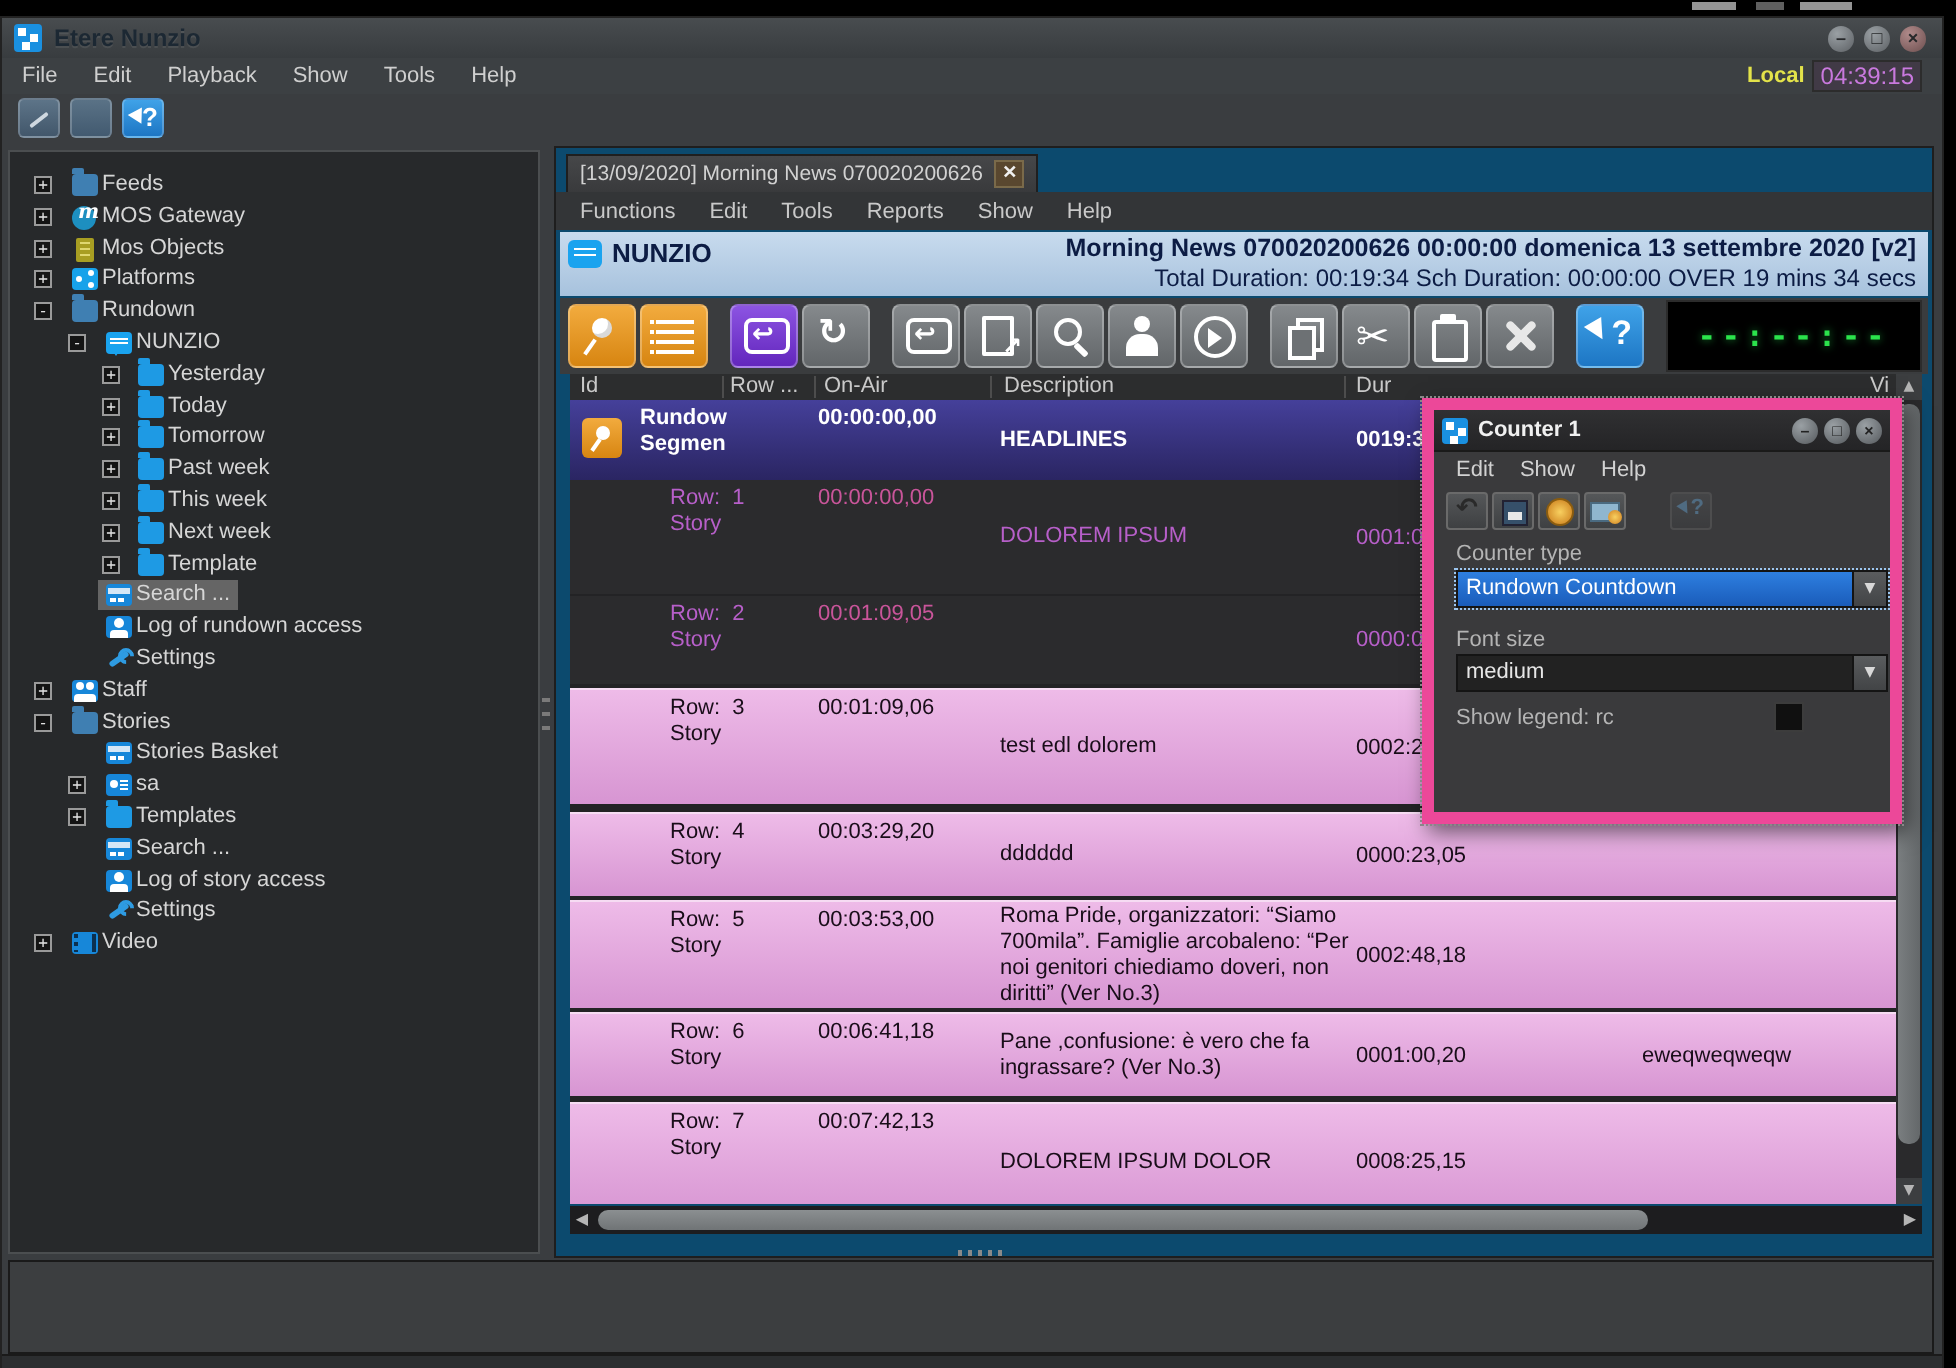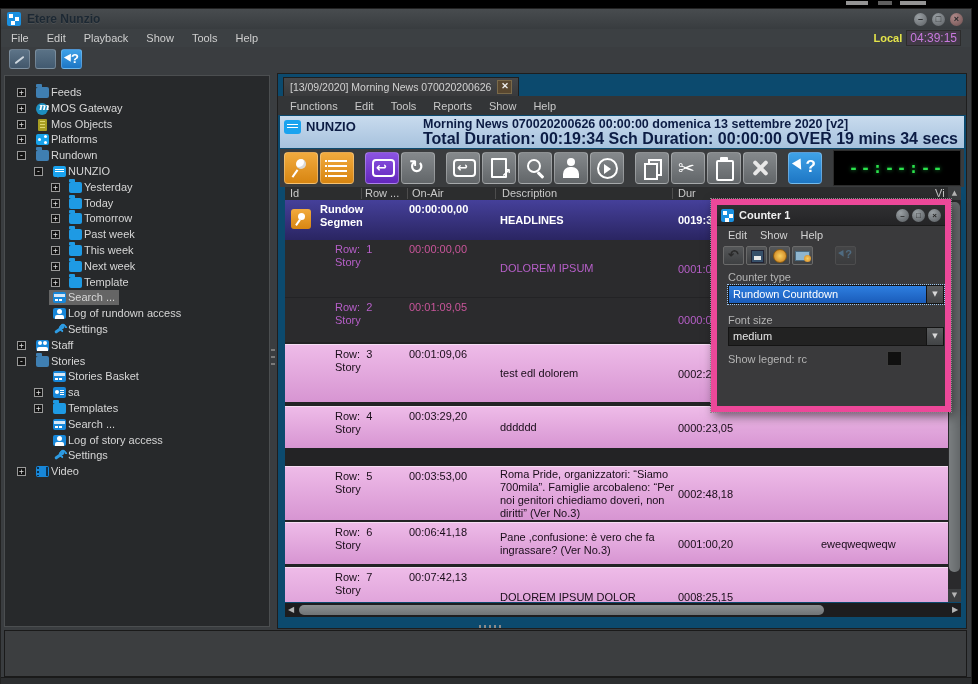--- a/index.html
+++ b/index.html
@@ -74,23 +74,23 @@
   .tabbar{position:absolute;left:0;top:2px;width:100%;height:19px}
   .tab{position:absolute;left:5px;top:1px;height:18px;background:linear-gradient(#464749,#393a3c);border:1px solid #1f1f1f;border-bottom:none;display:flex;align-items:center;gap:6px;padding:0 6px;font-size:10.5px;color:#d2d2d2}
   .tabclose{width:13px;height:12px;background:#59472f;border:1px solid #7a6a4a;color:#f0f0f0;font:bold 9px/11px "Liberation Sans",sans-serif;text-align:center}
   .docmenu{position:absolute;left:0;top:22px;width:100%;height:19px;display:flex;align-items:center;gap:17px;padding-left:12px;box-sizing:border-box;background:#333537}
   .docmenu span{font-size:11px;color:#c9c9c9}
   .blueheader{position:absolute;left:2px;top:42px;width:684px;height:32px;background:linear-gradient(#c8dbee,#a7c2dd);display:flex;align-items:flex-start}
   .bh-left{display:flex;align-items:center;gap:5px;padding:3px 0 0 4px}
   .bh-name{font-size:13px;font-weight:bold;color:#0c1c44}
   .bh-ico{width:17px;height:14px;background:#1aa3ef;border-radius:3px;position:relative}
   .bh-ico::before{content:'';position:absolute;left:3px;top:4px;width:11px;height:1.5px;background:#fff;box-shadow:0 3px 0 #fff}
-  .bh-right{margin-left:auto;text-align:left;padding:1px 6px 0 0}
+  .bh-right{margin-left:auto;text-align:right;padding:1px 6px 0 0}
   .bh-l1{font-size:12.5px;font-weight:bold;color:#0c1c44;line-height:15px}
-  .bh-l2{font-size:16px;font-weight:bold;color:#0c1c44;line-height:14px}
+  .bh-l2{font-size:12px;font-weight:normal;color:#0c1c44;line-height:14px}
   
   .doctoolbar{position:absolute;left:2px;top:75px;width:684px;height:38px;background:#3a3c3e;display:flex;align-items:center;padding-left:4px;box-sizing:border-box}
   .dbtn{width:34px;height:32px;border-radius:4px;border:1px solid rgba(255,255,255,.28);box-sizing:border-box;position:relative;margin-right:2px;flex:none}
   .dbtn.gap{margin-left:9px}
   .btn-orange{background:linear-gradient(#f2ab3e,#d78511)}
   .btn-purple{background:linear-gradient(#8c54e2,#6326bd)}
   .btn-gray{background:linear-gradient(#85898c,#626669)}
   .btn-blue{background:linear-gradient(#3fa2e8,#1d76c4)}
   .g-pin::before{content:'';position:absolute;left:11px;top:6px;width:10px;height:10px;border-radius:50%;background:#fff;box-shadow:inset -2px -2px 0 rgba(0,0,0,.15)}
   .g-pin::after{content:'';position:absolute;left:9px;top:16px;width:2px;height:9px;background:#fff;transform:rotate(35deg)}
@@ -487,21 +487,21 @@
 
         <div class="trow v-pink" style="height: 41px; margin-top: 4px;">
 
           <div class="clabel"><div>Row:  4</div><div>Story</div></div>
           <div class="conair">00:03:29,20</div>
           <div class="cdesc">dddddd</div>
           <div class="cdur">0000:23,05</div>
           <div class="cextra"></div>
         </div>
 
-        <div class="trow v-pink" style="height: 53px; margin-top: 18px;">
+        <div class="trow v-pink" style="height: 53px; margin-top: 2px;">
 
           <div class="clabel"><div>Row:  5</div><div>Story</div></div>
           <div class="conair">00:03:53,00</div>
           <div class="cdesc">Roma Pride, organizzatori: “Siamo 700mila”. Famiglie arcobaleno: “Per noi genitori chiediamo doveri, non diritti” (Ver No.3)</div>
           <div class="cdur">0002:48,18</div>
           <div class="cextra"></div>
         </div>
 
         <div class="trow v-pink" style="height: 41px; margin-top: 2px;">
 

